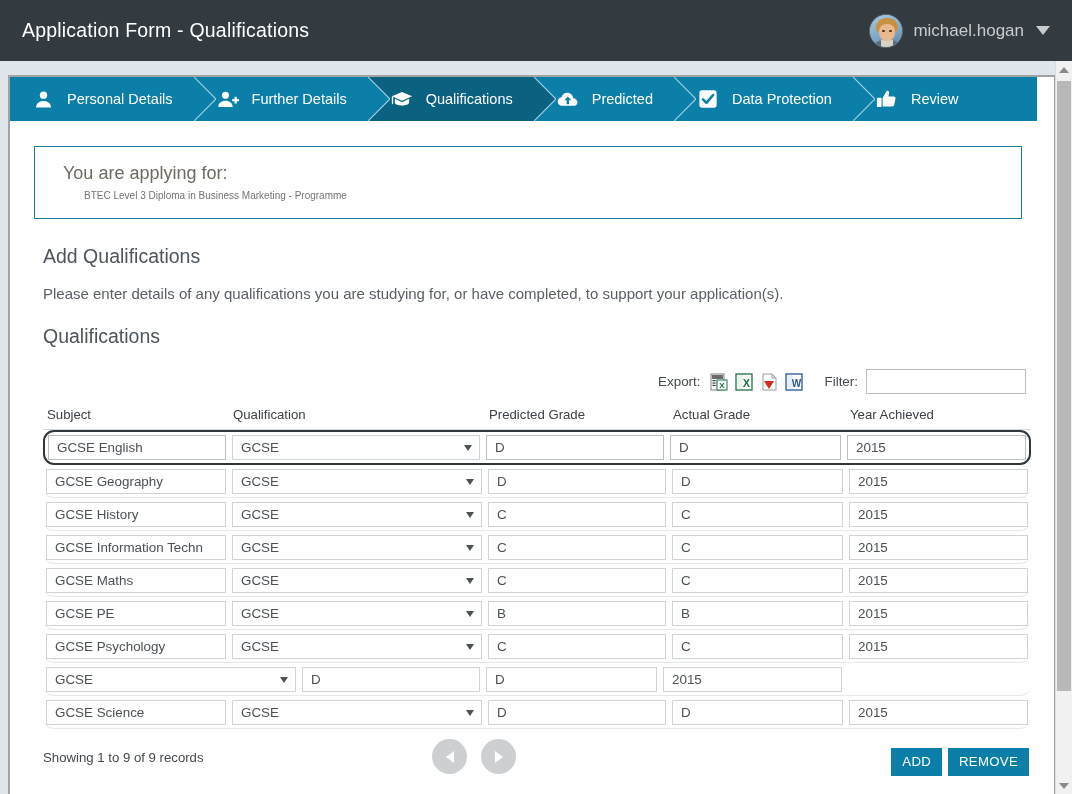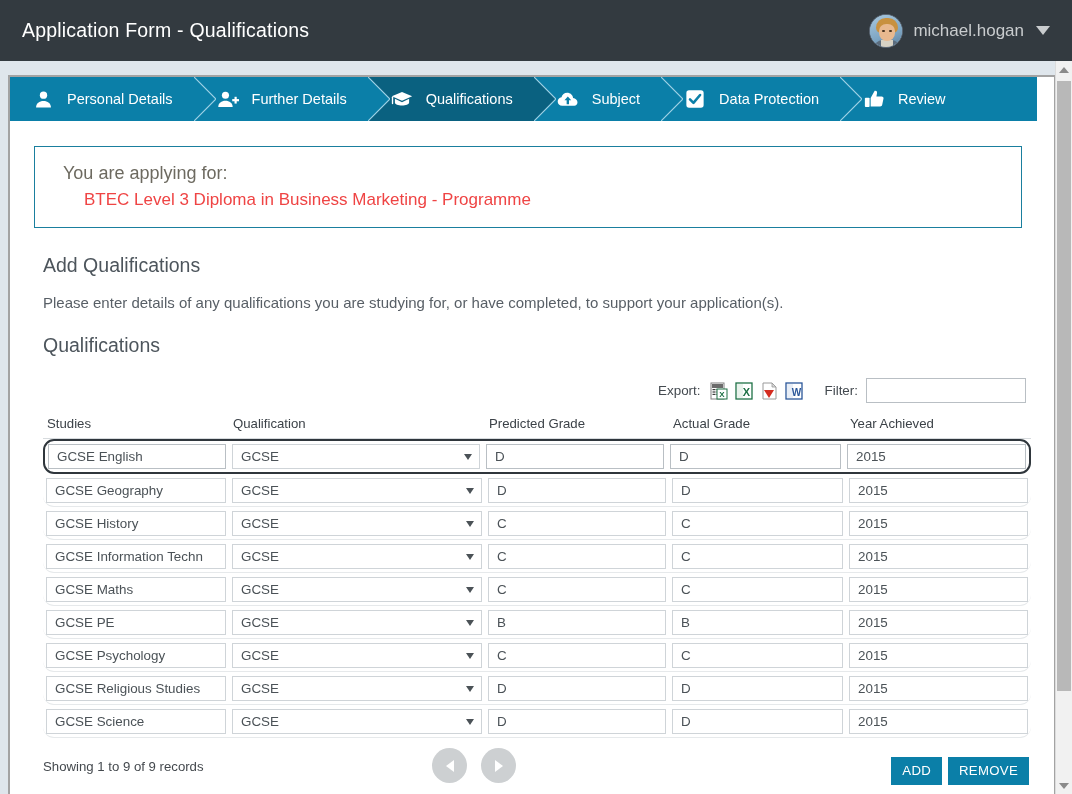--- a/index.html
+++ b/index.html
@@ -112,21 +112,21 @@
     margin: 25px 24px 0 24px;
     border: 1.6px solid #1a7f9e;
     background: #ffffff;
     padding: 16px 20px 17px 28px;
     width: 988px;
   }
   .infobox .line1 {
     color: #6d6a60; font-size: 18px; margin-bottom: 6px;
   }
   .infobox .line2 {
-    color: #ef4444; font-size: 17px; padding-left: 21px;
+    color: #737373; font-size: 10px; padding-left: 21px;
   }
 
   .h-add {
     margin: 26px 0 0 33px;
     font-size: 19.5px; color: #4d555c; font-weight: normal;
   }
   .p-desc {
     margin: 17px 0 0 33px;
     font-size: 15px; color: #585f66;
   }
@@ -367,21 +367,21 @@
             <path d="M0 0 L22 22 L0 44" fill="none" stroke="#9fd2e6" stroke-width="1.2"></path>
           </svg>
         </div>
         <div class="step">
           <span class="step-icon">
             <svg viewBox="0 0 26 20" width="23" height="19" fill="#fff">
               <path d="M20.5 17.5 H6.2 C3 17.5 .8 15.2 .8 12.4 .8 9.8 2.7 7.6 5.3 7.3 6 4.2 8.7 2 12 2 c3.6 0 6.6 2.6 7 6.1 2.9 .2 5.2 2.5 5.2 5.2 0 2.3-1.7 4.2-3.7 4.2z"></path>
               <path d="M12.8 6.6 L16.8 11 h-2.6 v4.6 h-2.8 V11 H8.8 Z" fill="#0b7fa8"></path>
             </svg>
           </span>
-          <span class="step-label">Subject</span>
+          <span class="step-label">Predicted</span>
           <svg class="chev-sep" viewBox="0 0 22 44" preserveAspectRatio="none">
             <path d="M0 0 L22 22 L0 44 Z" fill="#0b7fa8"></path>
             <path d="M0 0 L22 22 L0 44" fill="none" stroke="#9fd2e6" stroke-width="1.2"></path>
           </svg>
         </div>
         <div class="step">
           <span class="step-icon">
             <svg viewBox="0 0 22 22" width="20" height="20">
               <rect x="1.5" y="1.5" width="19" height="19" rx="3" fill="#fff"></rect>
               <path d="M5.5 11.5 L9.3 15.3 L16.6 6.6" stroke="#0b7fa8" stroke-width="2.8" fill="none" stroke-linecap="round" stroke-linejoin="round"></path>
@@ -447,21 +447,21 @@
             <rect x="2" y="2" width="6" height="14" fill="#e8eef7"></rect>
             <text x="11.5" y="14" font-size="10" font-family="Liberation Sans, sans-serif" fill="#2a5699" text-anchor="middle" font-weight="bold">W</text>
           </svg>
         </div>
         <div class="filter-label">Filter:</div>
         <input class="filter-input" type="text" value="" style="">
       </div>
 
       <div class="grid">
         <div class="grid-head" id="gridhead">
-            <div class="c1">Studies</div>
+            <div class="c1">Subject</div>
             <div class="c2">Qualification</div>
             <div class="c3">Predicted Grade</div>
             <div class="c4">Actual Grade</div>
             <div class="c5">Year Achieved</div>
           </div>
         <div id="gridbody">
             <div class="grid-row selected">
               <div class="cell c1">
                 <input class="txtin" type="text" value="GCSE English" style="">
               </div>
@@ -574,23 +574,20 @@
                 <input class="txtin" type="text" value="C" style="">
               </div>
               <div class="cell c4">
                 <input class="txtin" type="text" value="C" style="">
               </div>
               <div class="cell c5">
                 <input class="txtin" type="text" value="2015" style="">
               </div>
             </div>
             <div class="grid-row">
-              <div class="cell c1">
-                <input class="txtin" type="text" value="GCSE Religious Studies" style="">
-              </div>
               <div class="cell c2">
                 <div class="selwrap"><input class="selin" type="text" readonly="" value="GCSE" style=""><span class="selcaret"></span></div>
               </div>
               <div class="cell c3">
                 <input class="txtin" type="text" value="D" style="">
               </div>
               <div class="cell c4">
                 <input class="txtin" type="text" value="D" style="">
               </div>
               <div class="cell c5">

